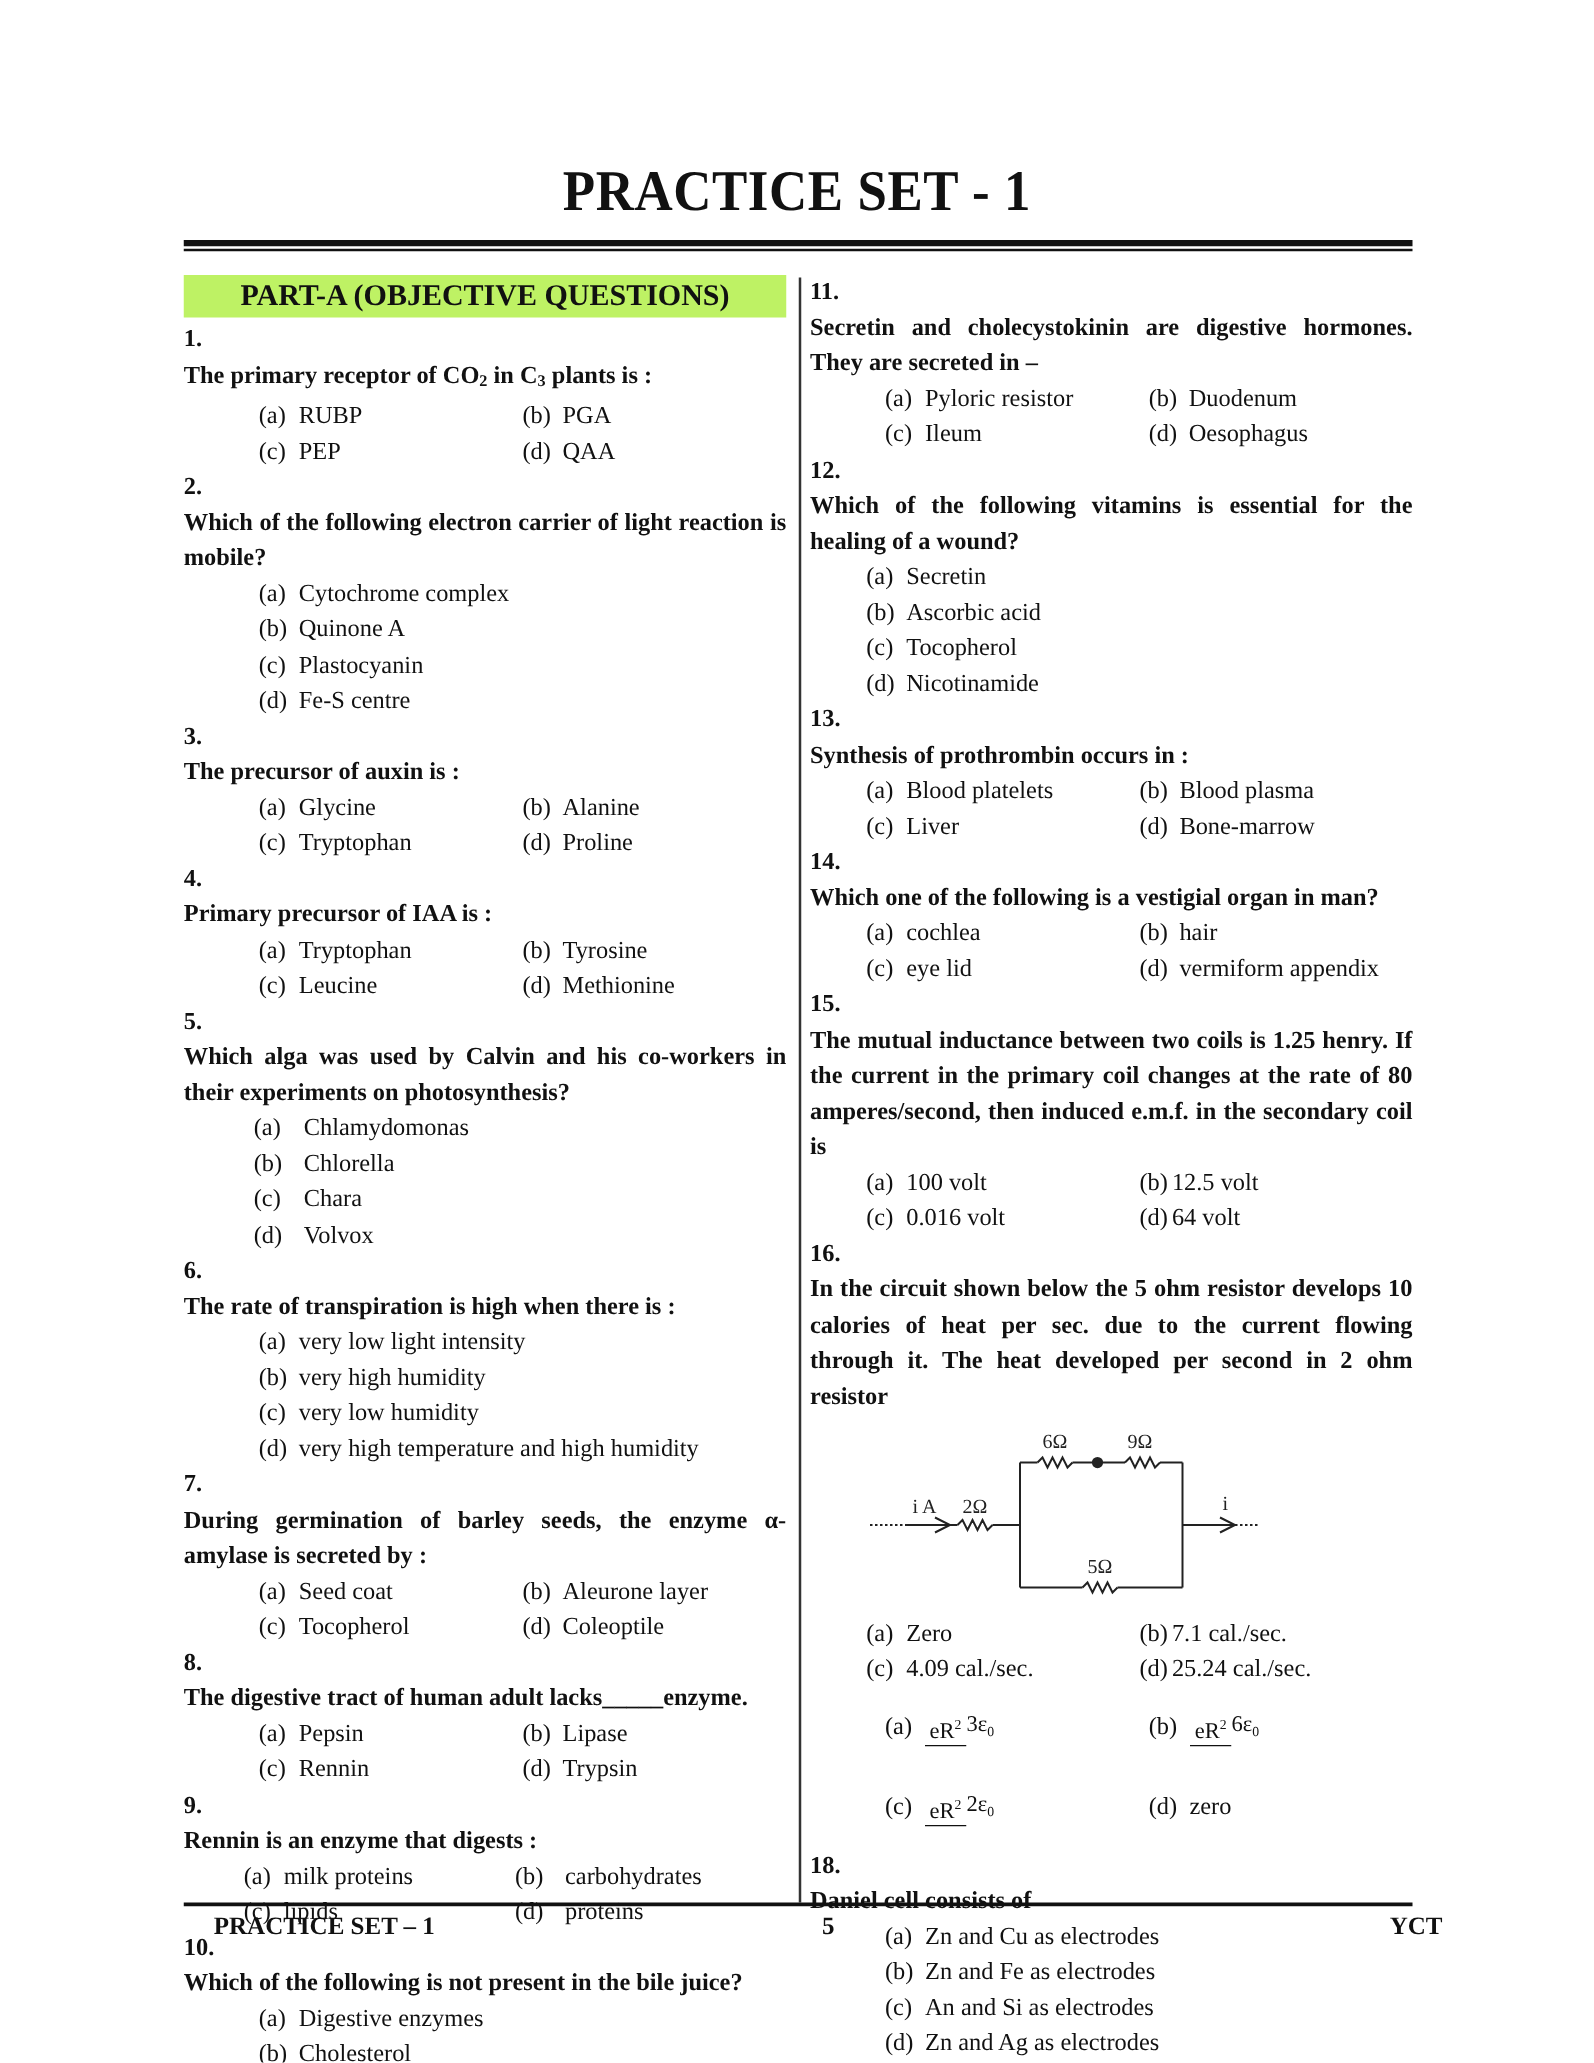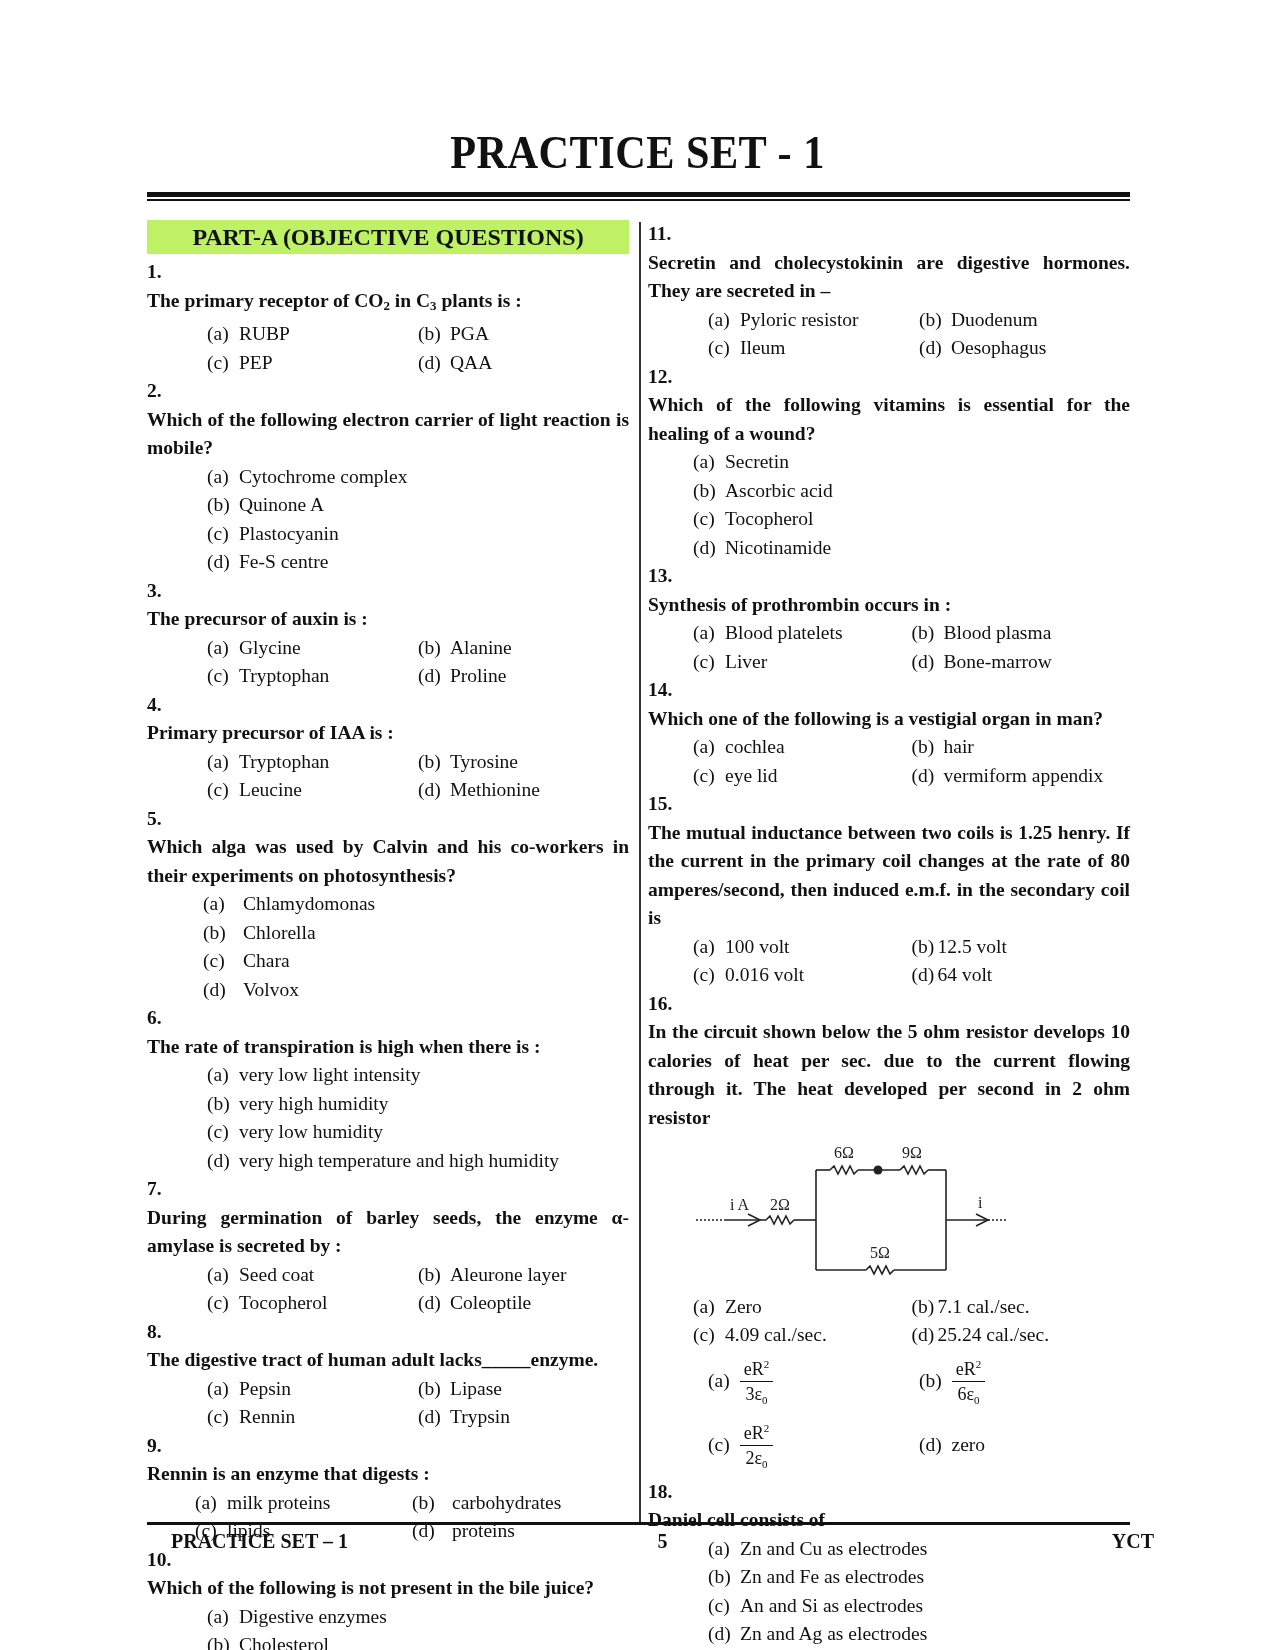--- a/index.html
+++ b/index.html
@@ -22,21 +22,21 @@
   .opts.r { padding-left: 50px; }
   .opt-row { display: flex; }
   .opt { flex: 1; white-space: nowrap; }
   .opt-full { white-space: nowrap; }
   .lbl { display: inline-block; width: 32px; }
   .lbl.wide { width: 40px; }
   sub { font-size: 13px; vertical-align: -3px; }
   .circuit { margin: 8px 0 4px 40px; }
   .frac-row { display: flex; align-items: center; height: 64px; }
   .frac-opt { flex: 1; display: flex; align-items: center; }
-  .frac { display: inline-flex; flex-direction: column; align-items: center; margin-left: 10px; font-size: 18px; line-height: 24px; }
+  .frac { display: inline-flex; flex-direction: row; align-items: center; margin-left: 10px; font-size: 18px; line-height: 24px; }
   .frac .num { border-bottom: 1.5px solid #111; padding: 0 4px; }
   .frac sup { font-size: 11px; }
   .frac sub { font-size: 11px; vertical-align: -4px; }
   .footer-rule { position: absolute; left: 147px; width: 983px; top: 1522px; height: 3px; background: #111; }
   .footer { position: absolute; top: 1530px; left: 147px; width: 983px; display: flex; justify-content: space-between;
             font-weight: bold; font-size: 20px; margin-left: 24px; }
   .footer span { flex: 1; }
   .footer .mid { text-align: center; }
   .footer .right { text-align: right; }
 </style>

